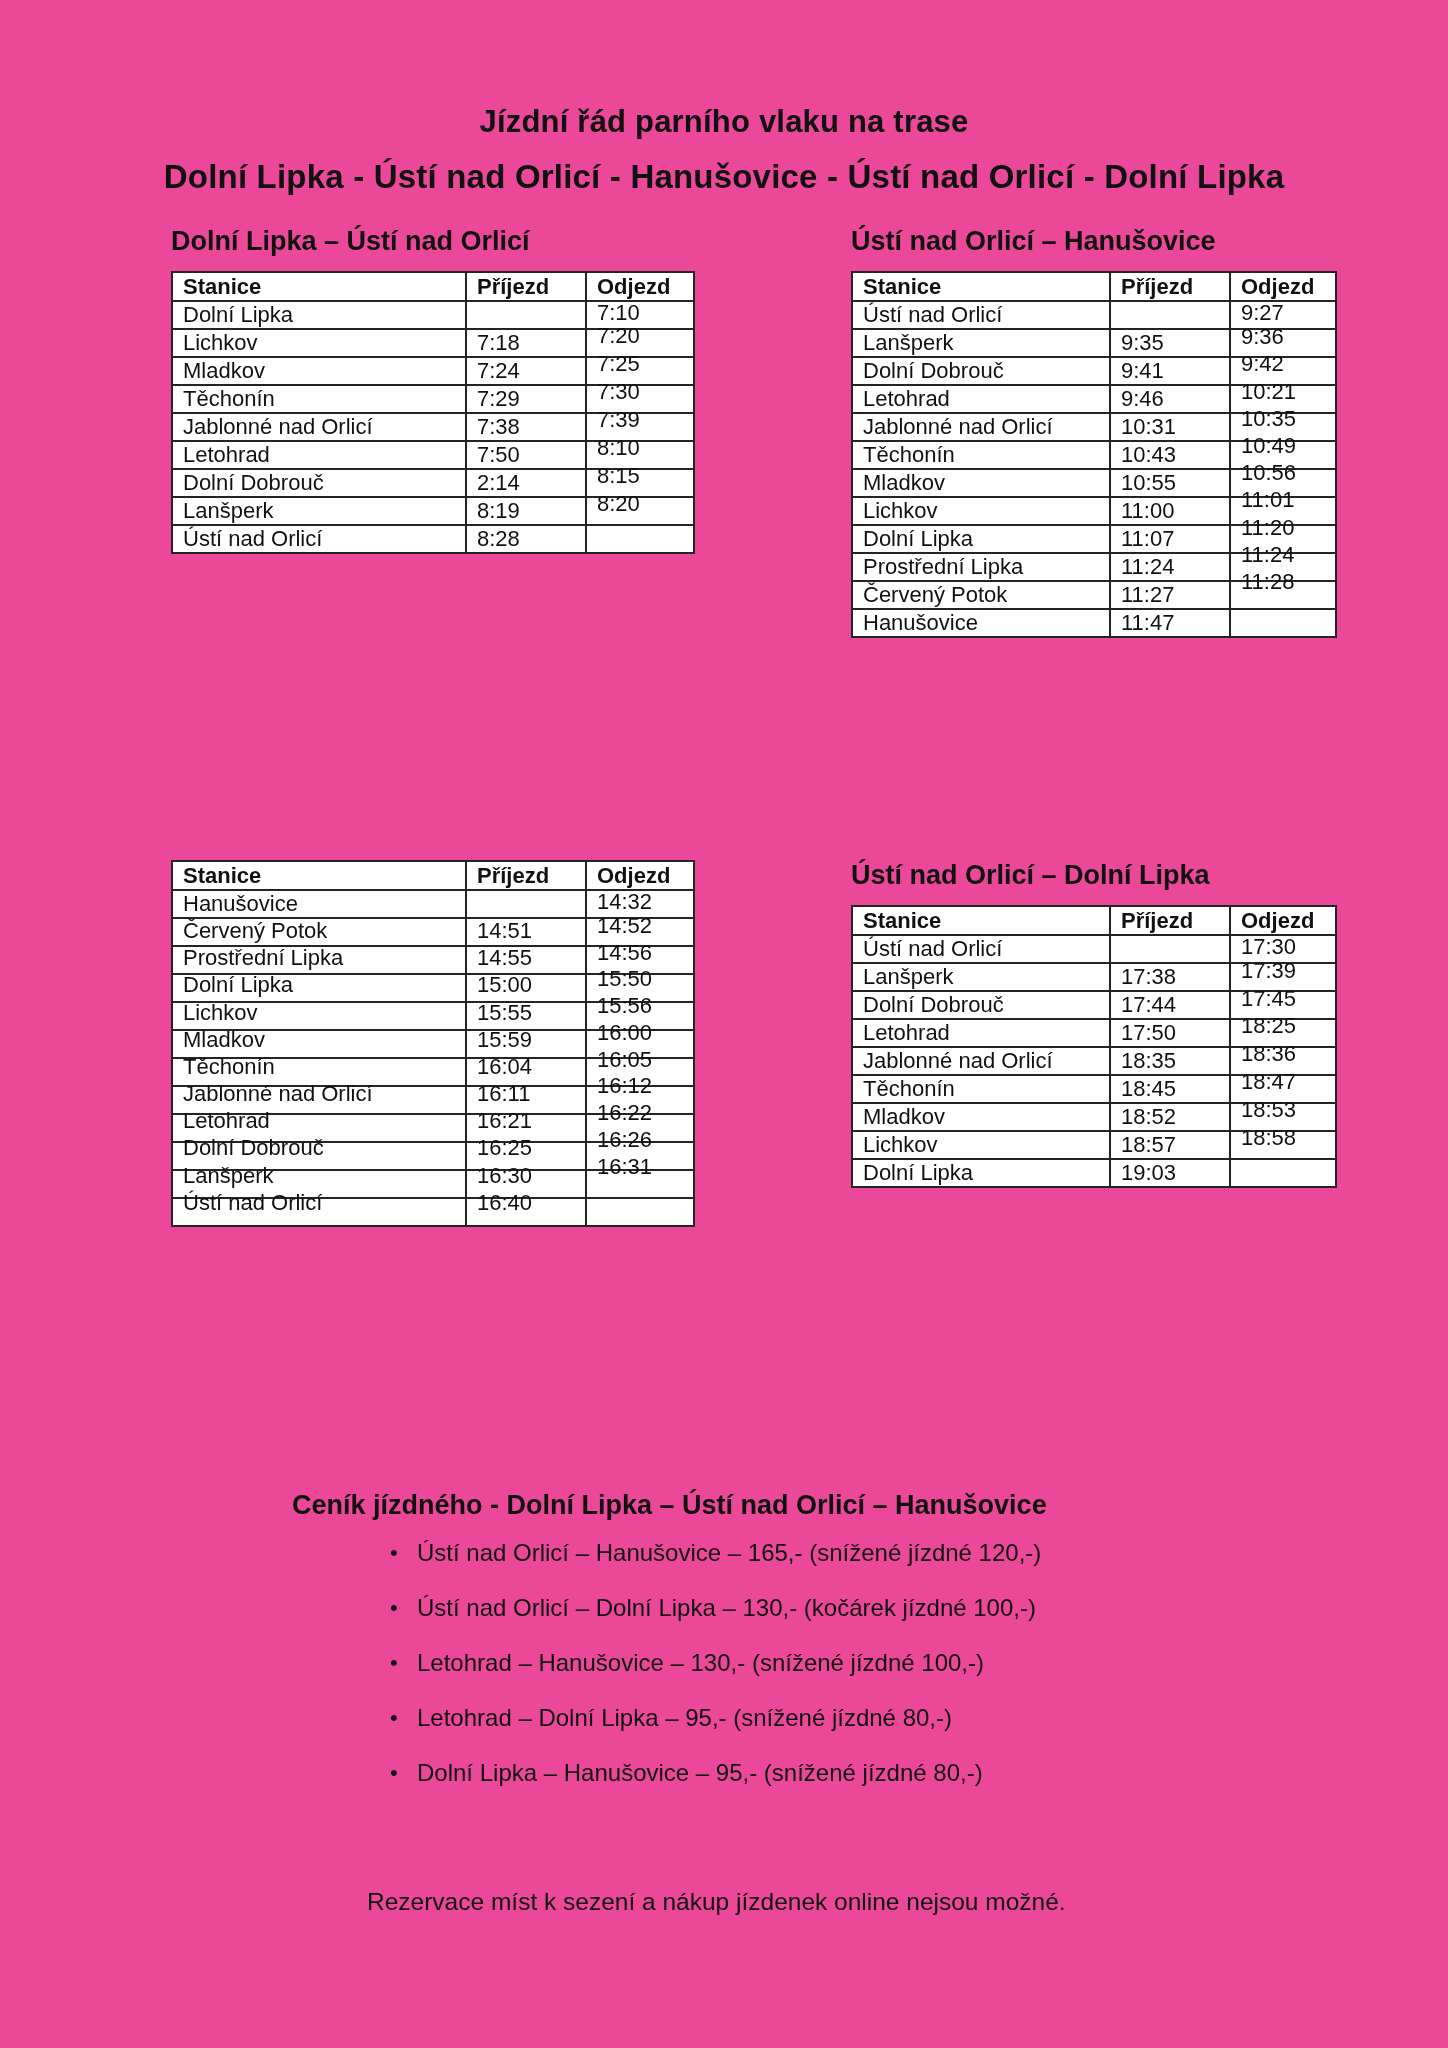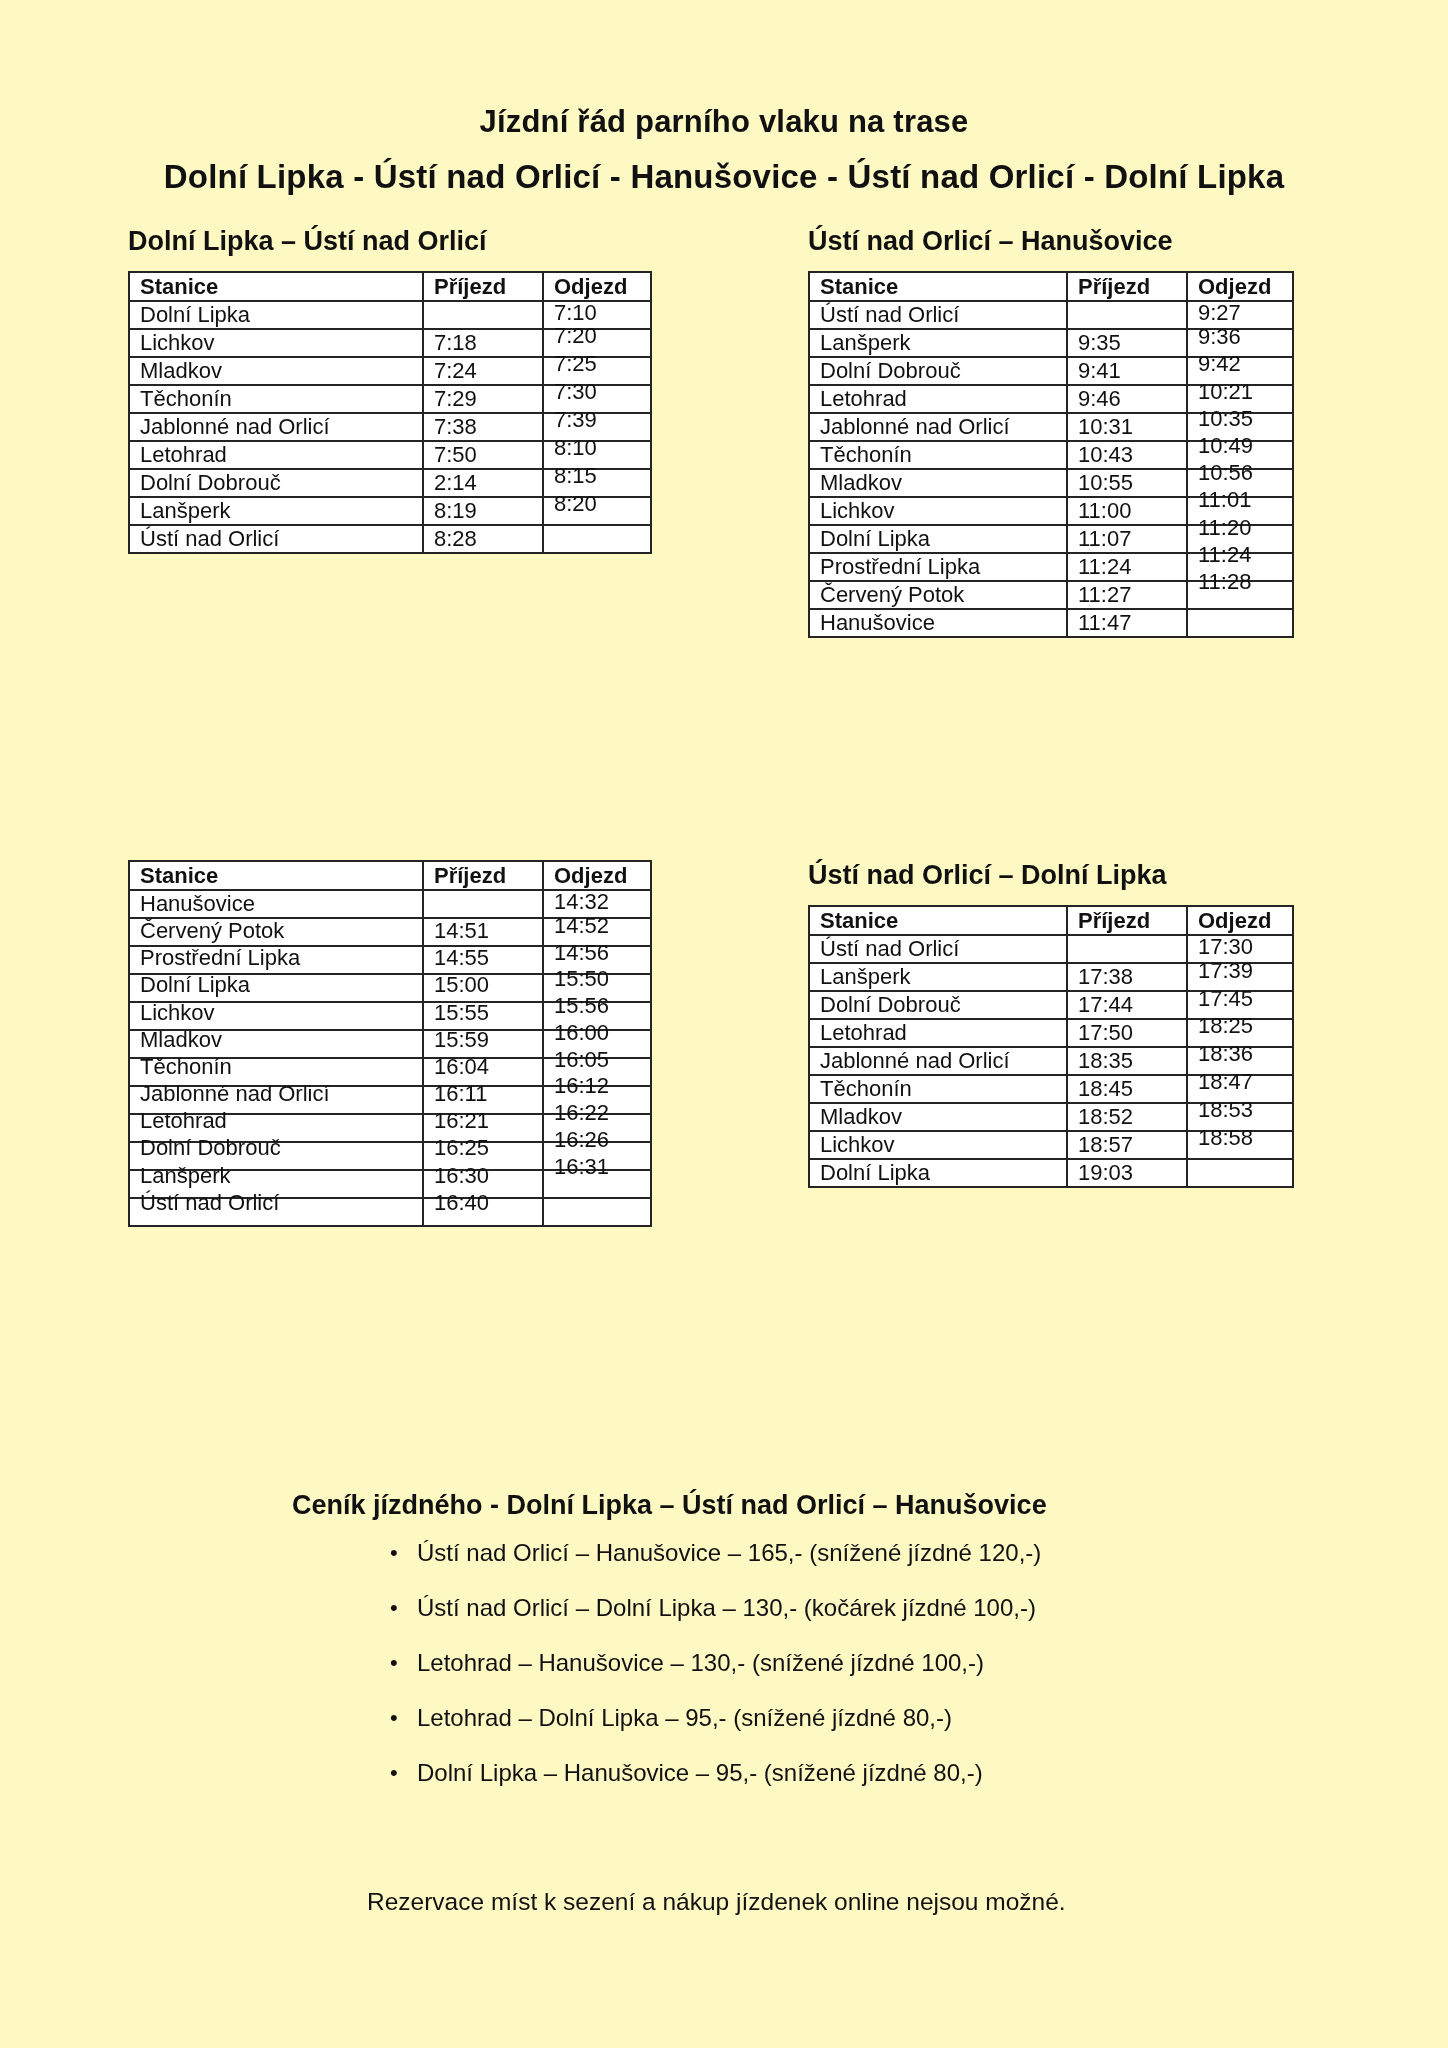--- a/index.html
+++ b/index.html
@@ -2,32 +2,32 @@
 <html lang="cs"><head>
 <meta charset="utf-8">
 <style>
   * { margin:0; padding:0; box-sizing:border-box; }
   html,body { background:#ffffff; }
   body {
     width:1448px; height:2048px; position:relative;
     font-family:"Liberation Sans", sans-serif;
     color:#111111;
   }
-  .page { position:absolute; inset:0; background:#fef9c3; overflow:hidden; }
+  .page { position:absolute; inset:0; background:#ec4899; overflow:hidden; }
 
   .doc-title {
     position:absolute; top:104px; left:0; width:100%;
     text-align:center; font-size:31px; font-weight:bold; letter-spacing:0.2px;
   }
   .doc-subtitle {
     position:absolute; top:158px; left:0; width:100%;
     text-align:center; font-size:33px; font-weight:bold; letter-spacing:0.2px;
   }
 
-  .section { position:absolute; }
+  .section { position:absolute;margin-left:43px; }
   .sec1 { left:128px; top:226px; width:522px; }
   .sec2 { left:808px; top:226px; width:484px; }
   .sec3 { left:128px; top:860px; width:522px; }
   .sec4 { left:808px; top:860px; width:484px; }
   .section h2 {
     font-size:27px; font-weight:bold; margin-bottom:14px; white-space:nowrap;
   }
 
   table.tt {
     border-collapse:collapse; table-layout:fixed; width:100%;

